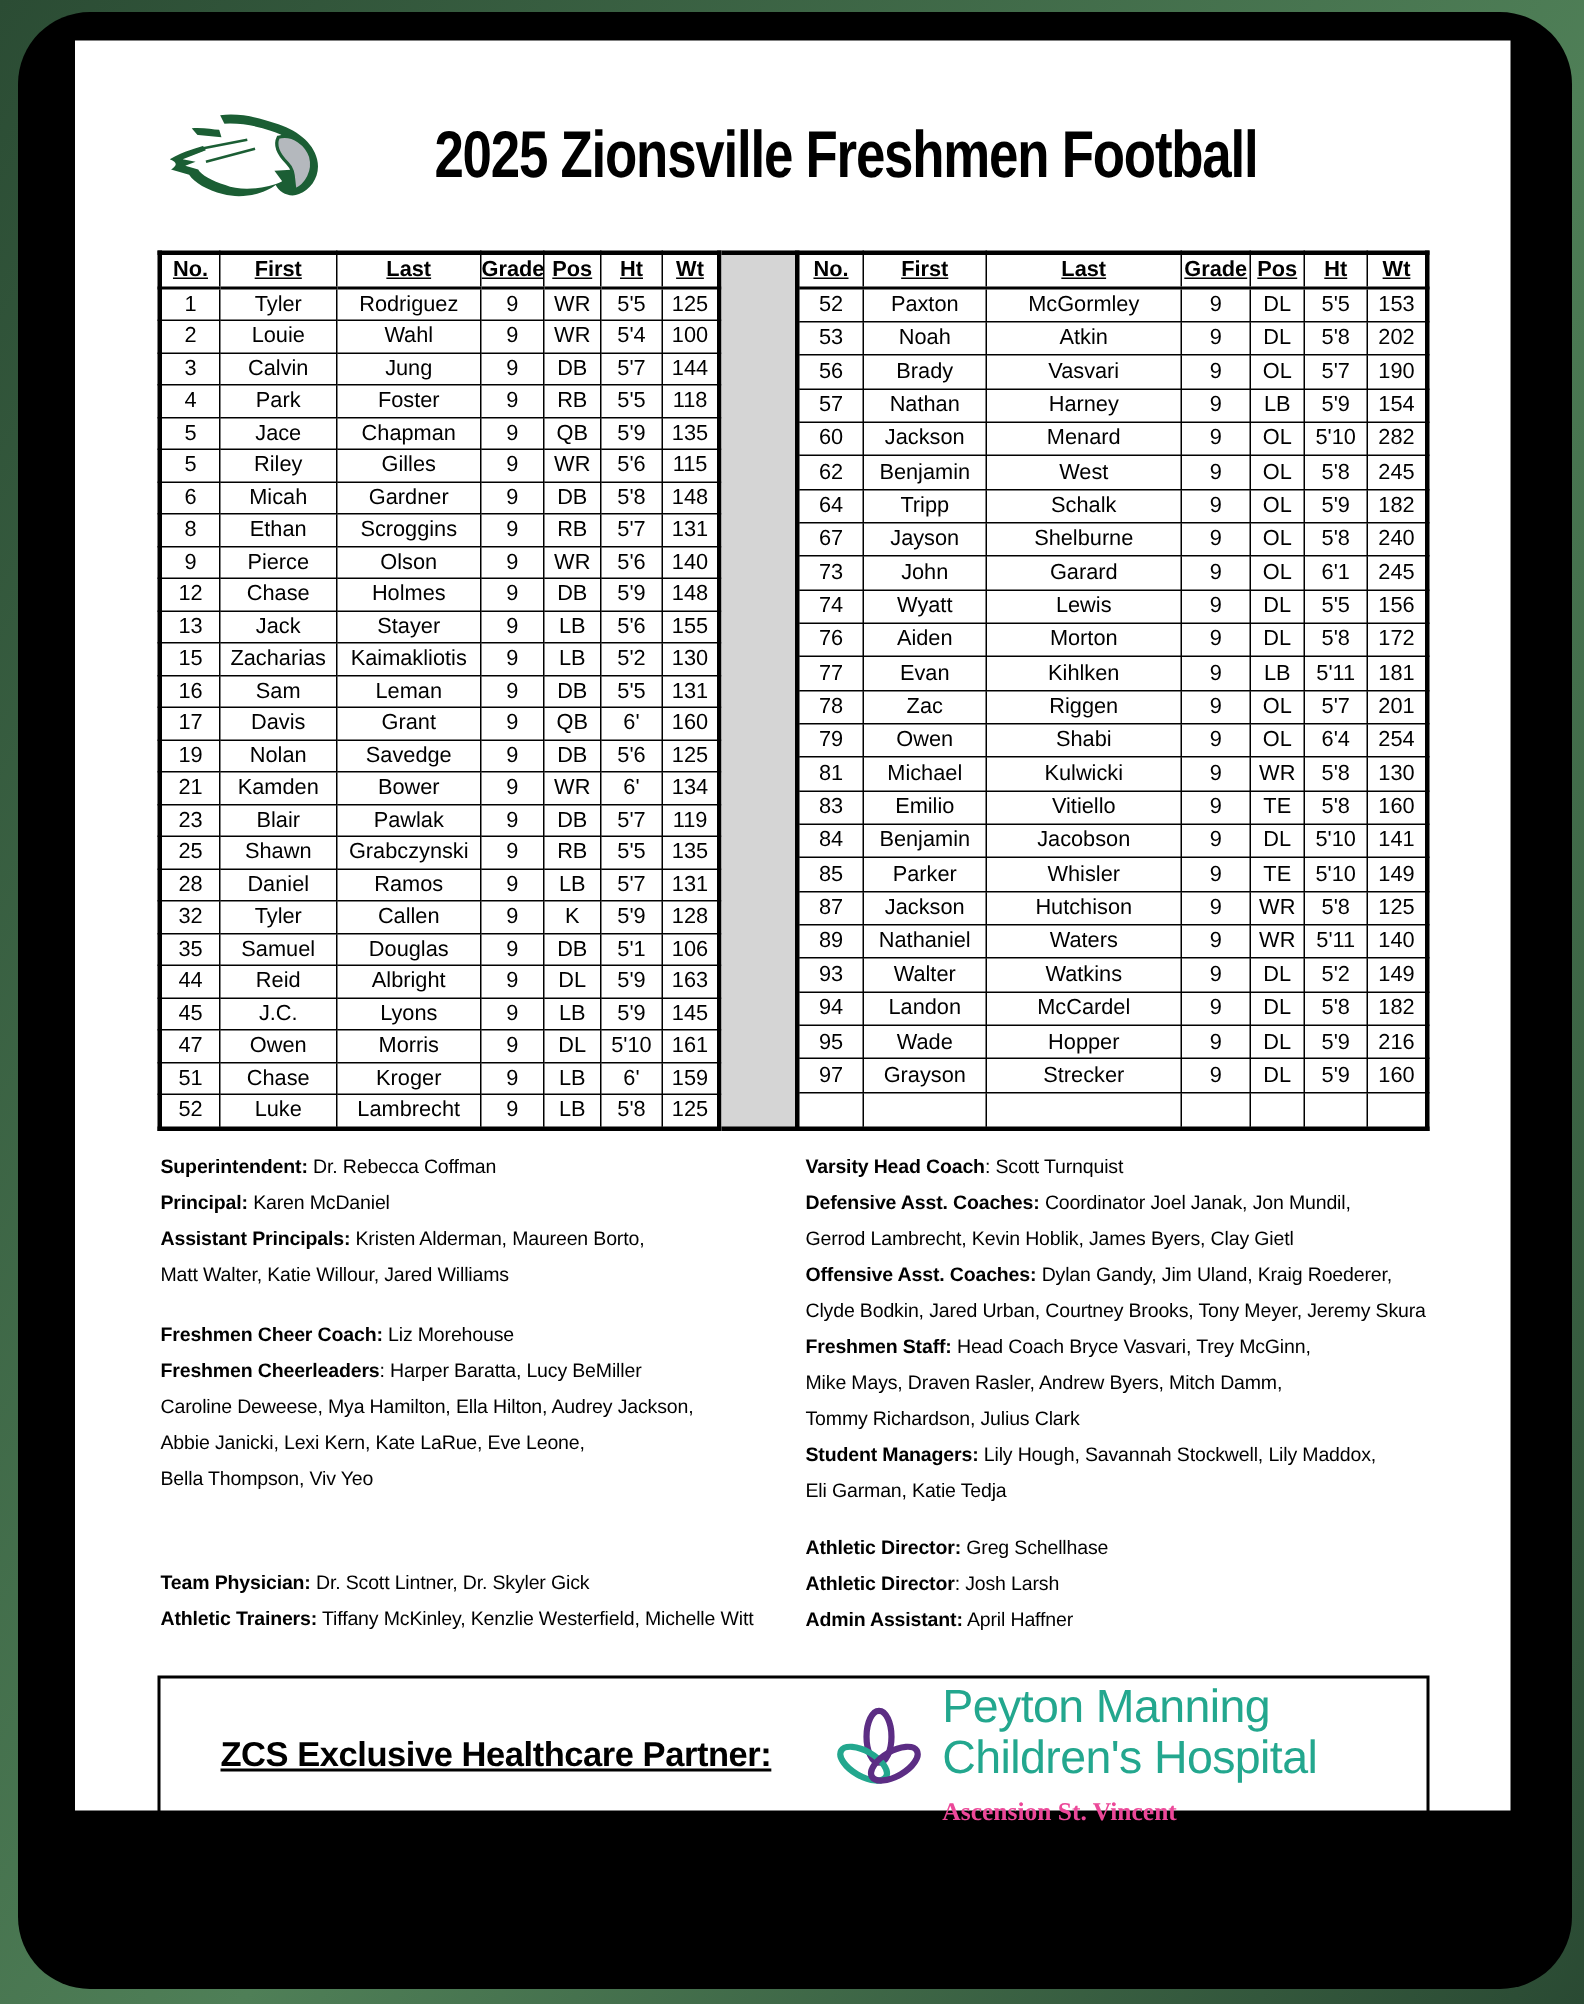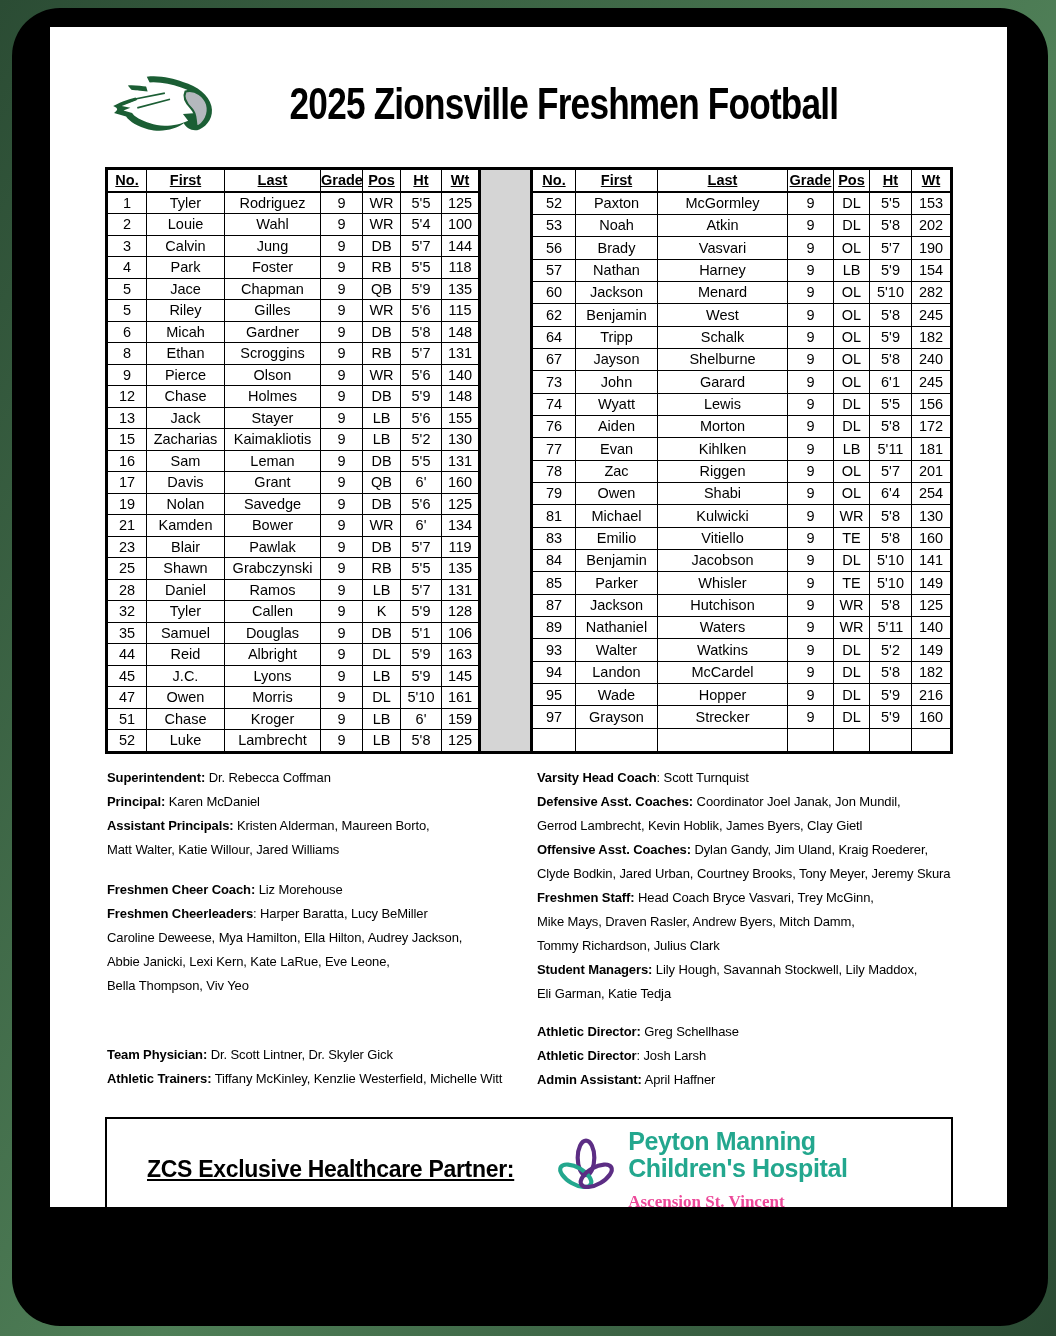--- a/index.html
+++ b/index.html
@@ -48,21 +48,21 @@
   .rg2{left:487px;top:993px;}
   
   .banner{
     position:absolute;left:55px;top:1090px;width:844px;height:101px;
     border:2px solid #000;display:flex;align-items:center;
   }
   .zcs-label{margin-left:40px;font-size:23px;font-weight:700;white-space:nowrap;letter-spacing:-0.3px;text-decoration:underline;}
   .pm{display:flex;align-items:center;margin-left:40px;}
   .pm-mark{width:64px;height:82px;flex:0 0 auto;}
   .pm-text{margin-left:10px;}
-  .pm-line{font-size:25px;font-weight:700;line-height:1.1;letter-spacing:-0.4px;white-space:nowrap;}
+  .pm-line{font-size:31px;font-weight:400;line-height:1.1;letter-spacing:-0.4px;white-space:nowrap;}
   .pm-sub{margin-top:9px;font-family:"Liberation Serif",serif;font-weight:700;font-size:17px;white-space:nowrap;}
 </style>
 </head>
 <body>
 
 <div class="frame"></div>
 
 <div class="page">
 
   <svg class="eagle" viewBox="0 0 130 85" aria-hidden="true">

